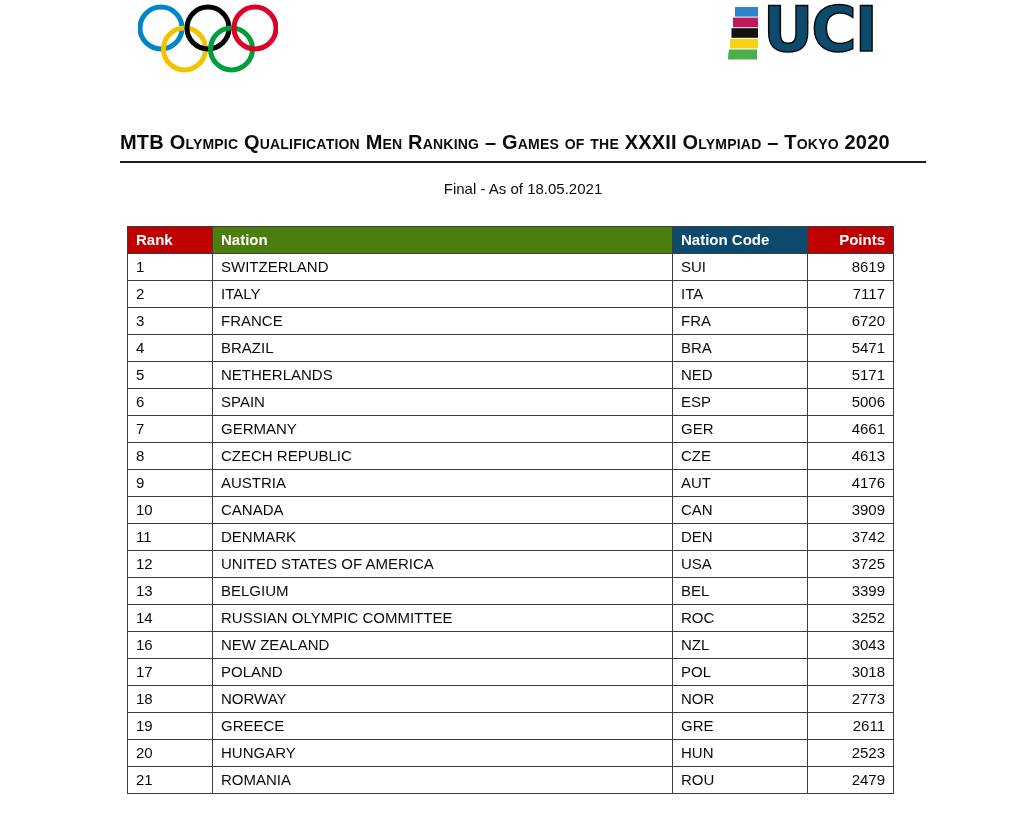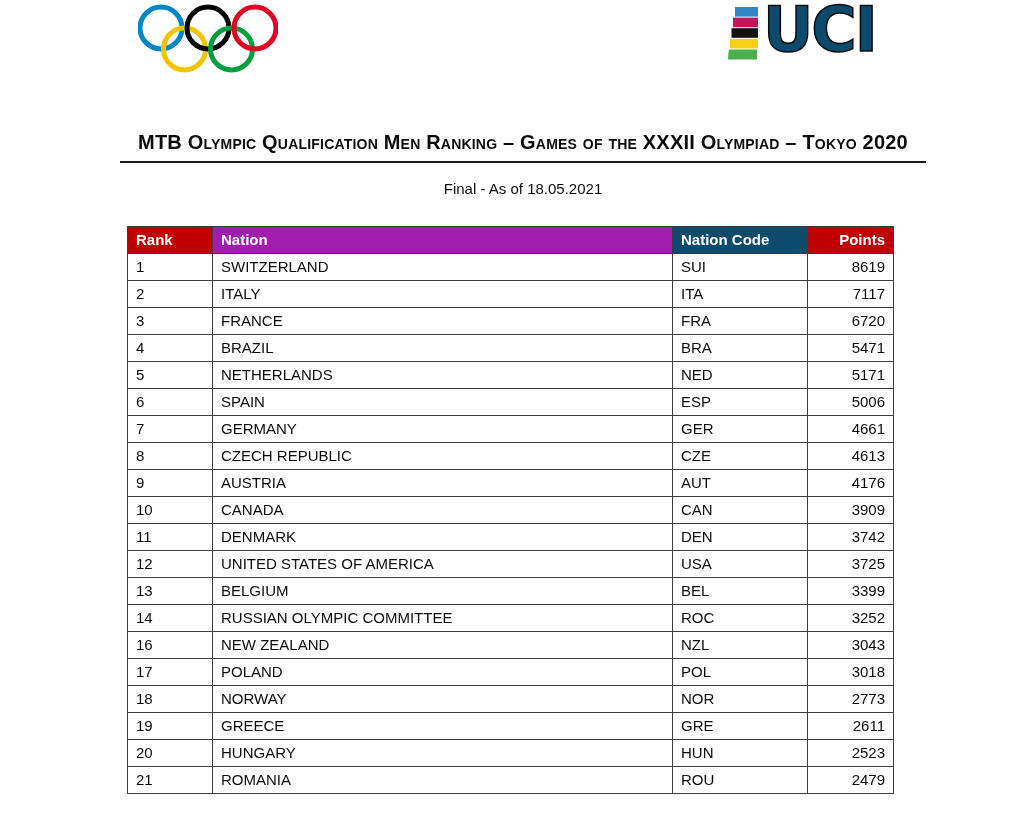--- a/index.html
+++ b/index.html
@@ -27,21 +27,21 @@
     line-height: 50px;
     letter-spacing: -2px;
     color: #0c4a6e;
     -webkit-text-stroke: 1.5px #0b0b0b;
     margin-left: 5px;
   }
 
   
   .title-block {
     position: absolute; left: 120px; top: 131px; width: 806px;
-    text-align: center;
+    text-align: left;
     border-bottom: 2px solid #1a1a1a;
     padding-bottom: 7px;
   }
   .doc-title {
     font-size: 20px;
     font-weight: bold;
     font-variant: small-caps;
     letter-spacing: 0.2px;
     color: #0b0b0b;
     white-space: nowrap;
@@ -116,21 +116,21 @@
   <table class="ranking">
     <colgroup>
       <col class="col-rank">
         <col class="col-nation">
         <col class="col-code">
         <col class="col-points">
     </colgroup>
     <thead>
       <tr>
         <th class="c0" style="background: rgb(192, 0, 0);">Rank</th>
-        <th class="c1" style="background: #a21caf;">Nation</th>
+        <th class="c1" style="background: #4d7c0f;">Nation</th>
         <th class="c2" style="background: #0c4a6e;">Nation Code</th>
         <th class="c3" style="background: rgb(192, 0, 0);">Points</th>
       </tr>
     </thead>
     <tbody>
         <tr>
           <td class="c0">1</td>
           <td class="c1">SWITZERLAND</td>
           <td class="c2">SUI</td>
           <td class="c3">8619</td>

